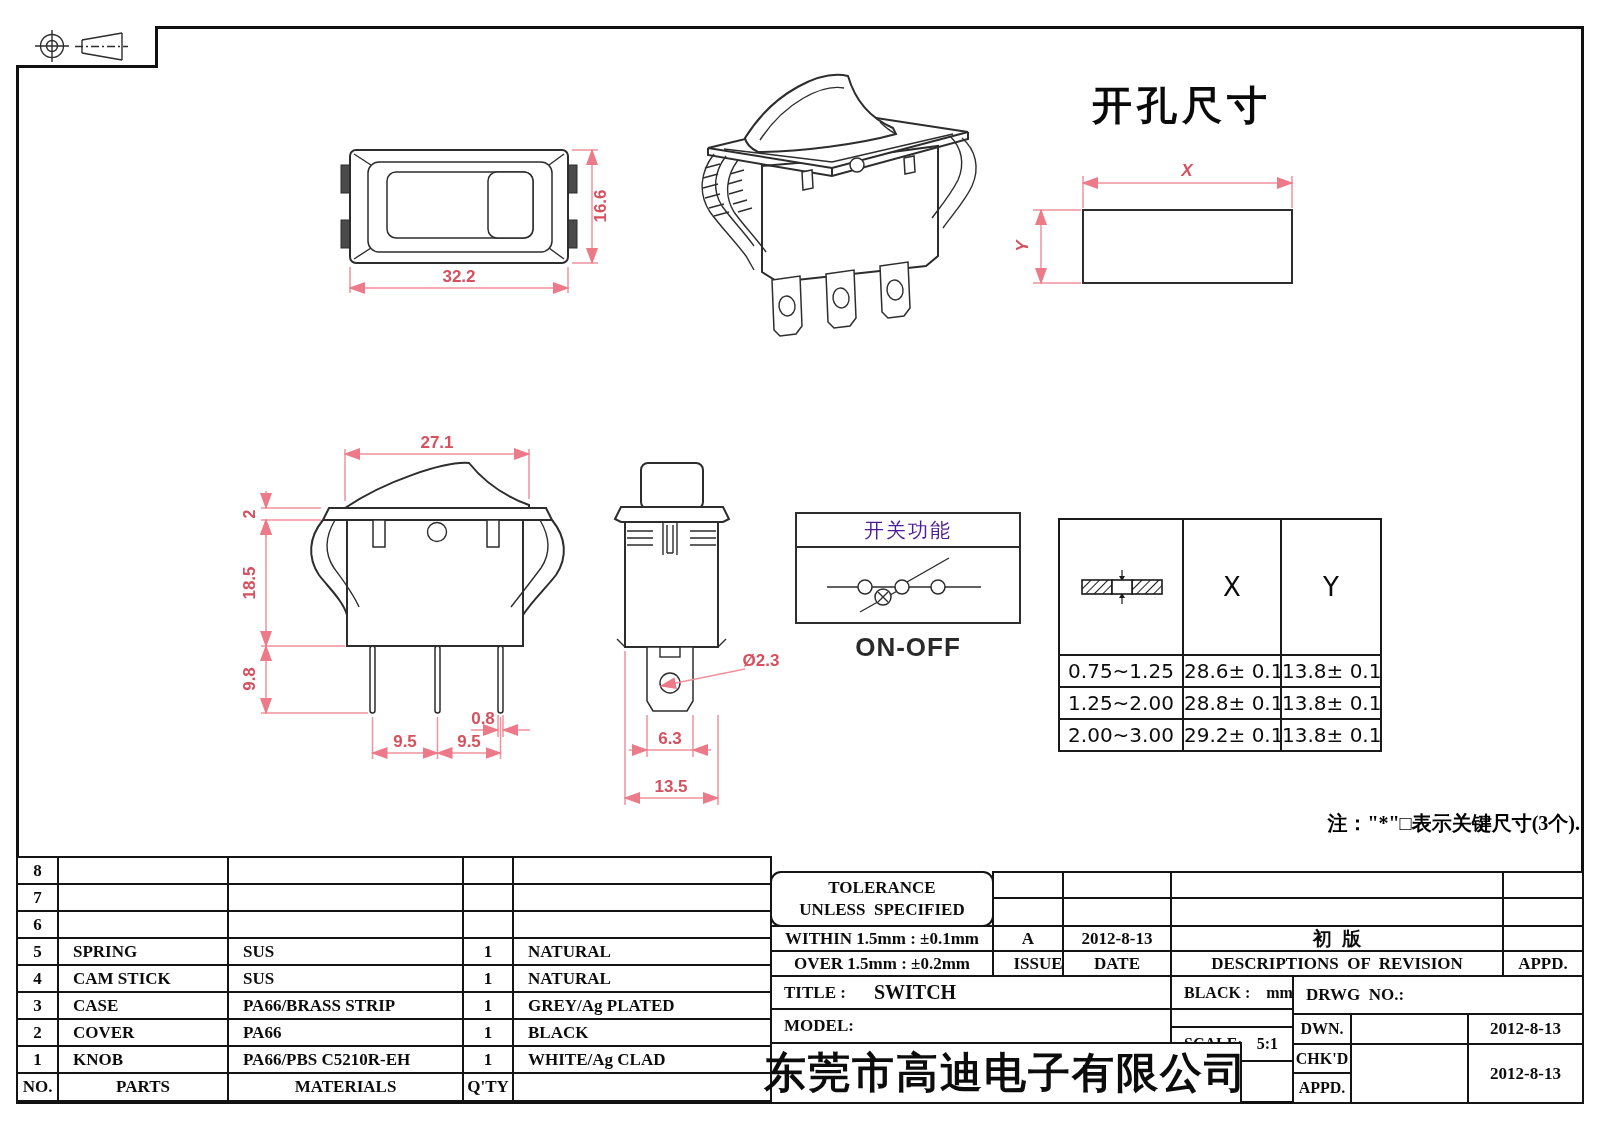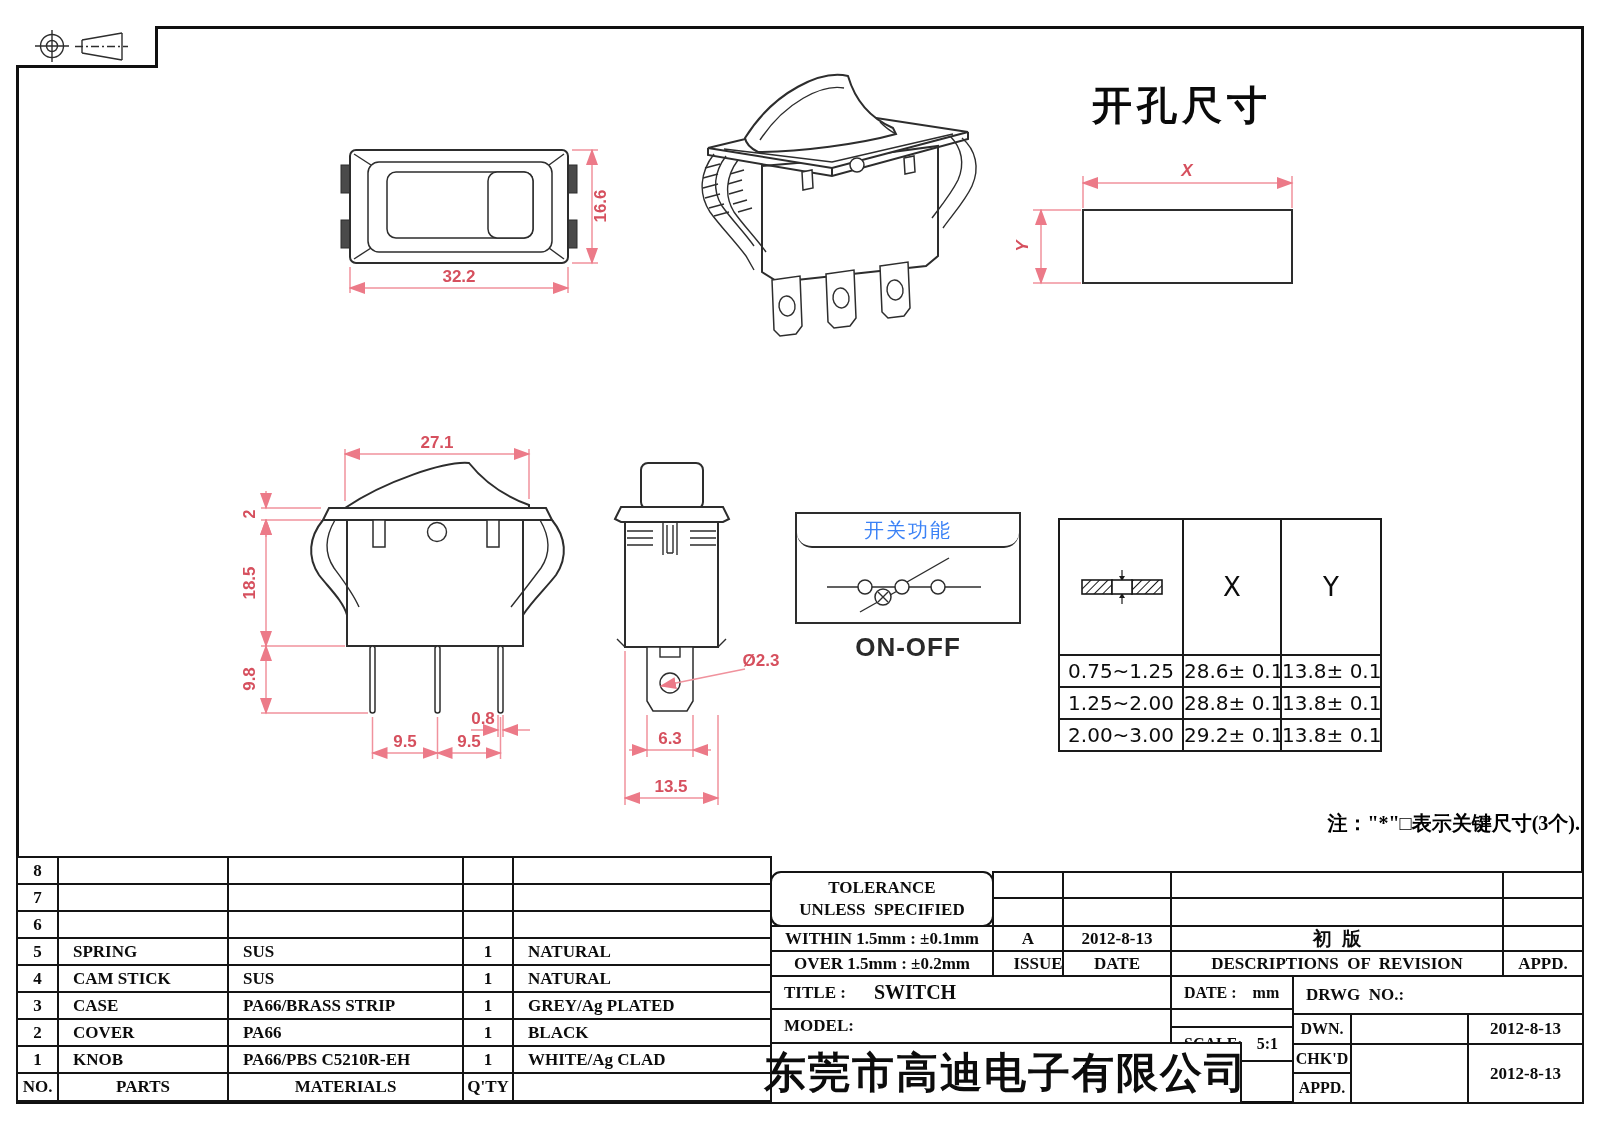--- a/index.html
+++ b/index.html
@@ -28,21 +28,21 @@
   .cells-c{text-align:center;}
   .cells-l{text-align:left;padding-left:14px;}
   #xytable td{font-family:"DejaVu Sans",sans-serif;font-weight:normal;font-size:20px;text-align:center;border:2px solid #1a1a1a;}
   #xytable td.hdr{font-size:26px;}
   .heading-cn{position:absolute;left:1092px;top:78px;width:220px;font-family:"Liberation Sans","DejaVu Sans",sans-serif;
       font-size:40px;font-weight:bold;letter-spacing:5px;color:#0a0a0a;}
   .note{position:absolute;left:1230px;top:810px;width:350px;text-align:right;font-family:"Liberation Serif","DejaVu Sans",serif;
       font-weight:bold;font-size:20px;color:#000;}
   .funcbox{position:absolute;left:795px;top:512px;width:226px;height:112px;border:2px solid #2d2d2d;box-sizing:border-box;background:#fff;}
   .funcbox .hd{height:34px;border-bottom:2px solid #2d2d2d;box-sizing:border-box;display:flex;align-items:center;justify-content:center;
-      font-family:"Liberation Sans","DejaVu Sans",sans-serif;font-size:20px;color:#3b82f6;letter-spacing:2px;border-radius:15px;}
+      font-family:"Liberation Sans","DejaVu Sans",sans-serif;font-size:20px;color:#4c1d95;letter-spacing:2px;}
   .onoff{position:absolute;left:795px;top:632px;width:226px;text-align:center;font-family:"Liberation Sans",sans-serif;
       font-weight:bold;font-size:26px;color:#2a2a2a;letter-spacing:1px;}
 </style>
 </head>
 <body>
 
 <div id="sheet">
   <div class="frame"></div>
 
   <div class="projbox">
@@ -398,21 +398,21 @@
   <div class="tb" style="left:992px;top:950px;width:72px;height:27px;padding-left:20px;">ISSUE</div>
   <div class="tb" style="left:1062px;top:950px;width:110px;height:27px;">DATE</div>
   <div class="tb" style="left:1170px;top:950px;width:334px;height:27px;">DESCRIPTIONS  OF  REVISION</div>
   <div class="tb" style="left:1502px;top:950px;width:82px;height:27px;">APPD.</div>
 
   <div class="tb left" style="left:770px;top:975px;width:402px;height:35px;">
     <span>TITLE :</span>
     <span style="margin-left:28px;font-size:20px;">SWITCH</span>
   </div>
   <div class="tb left" style="left:1170px;top:975px;width:124px;height:35px;font-size:16px;">
-    <span>DATE :</span>
+    <span>BLACK :</span>
     <span style="margin-left:16px;">mm</span>
   </div>
   <div class="tb left" style="left:1292px;top:975px;width:292px;height:40px;">DRWG  NO.:</div>
 
   <div class="tb left" style="left:770px;top:1008px;width:402px;height:36px;">MODEL:</div>
   <div class="tb left" style="left:1170px;top:1008px;width:124px;height:36px;font-size:16px;margin-top:18px;">
     <span>SCALE:</span>
     <span style="margin-left:14px;">5:1</span>
   </div>
 

